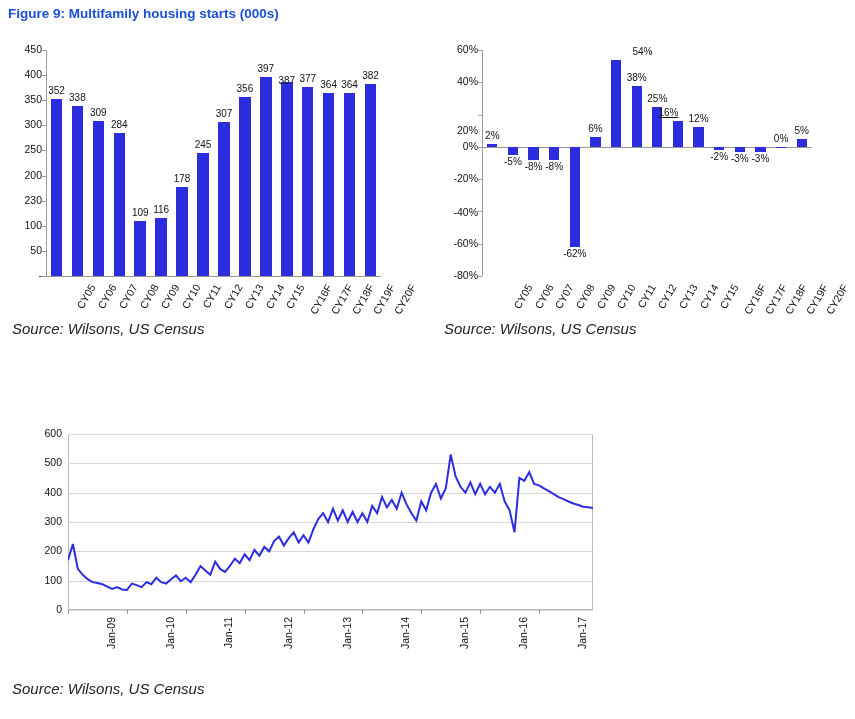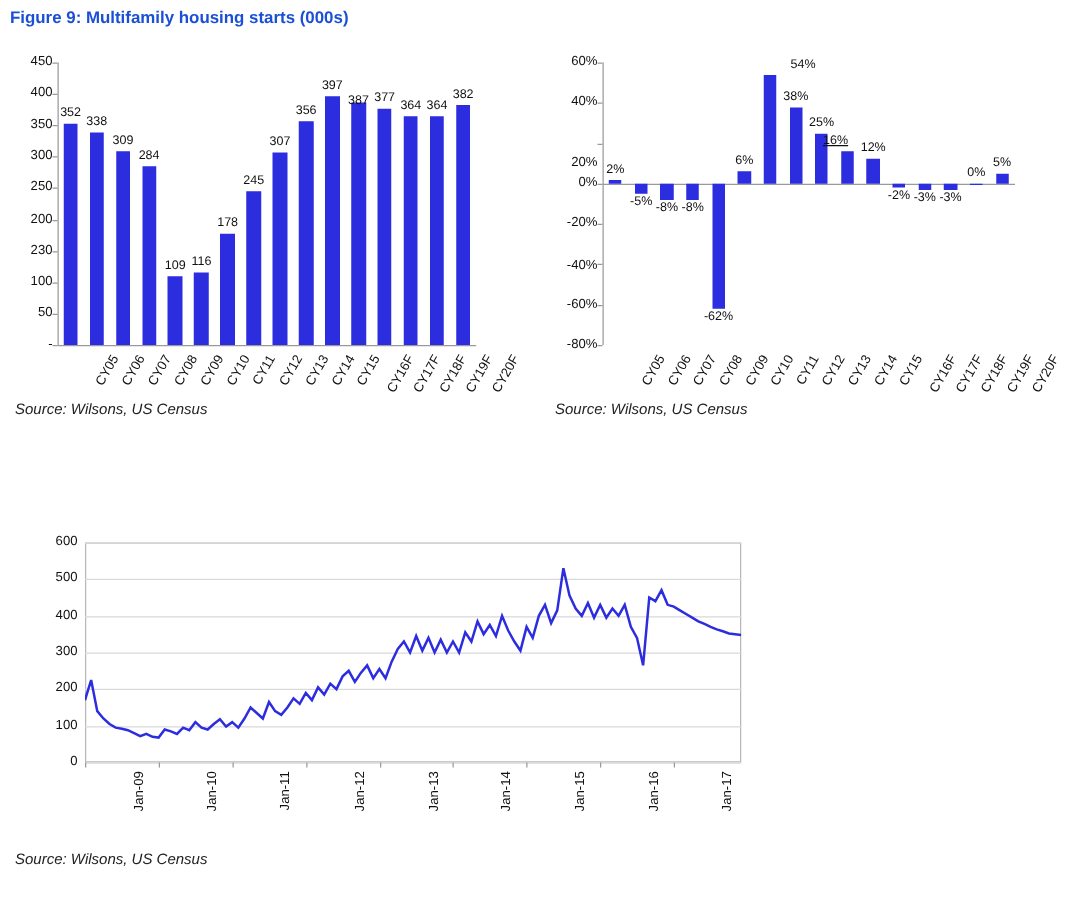--- a/index.html
+++ b/index.html
@@ -13,21 +13,21 @@
     overflow:hidden;
   }
   .fig-title {
     color:#1a4fd6;
     font-weight:bold;
     font-size:13.5px;
     font-family:"Liberation Sans", sans-serif;
   }
   .source {
     font-style:italic;
-    font-size:12px;
+    font-size:15px;
     color:#222;
   }
   .panel { position:absolute; }
 
   
   .plot { position:absolute; }
   .axis-line { position:absolute; background:#9a9a9a; }
   .tick-label {
     position:absolute;
     font-size:10.5px;

